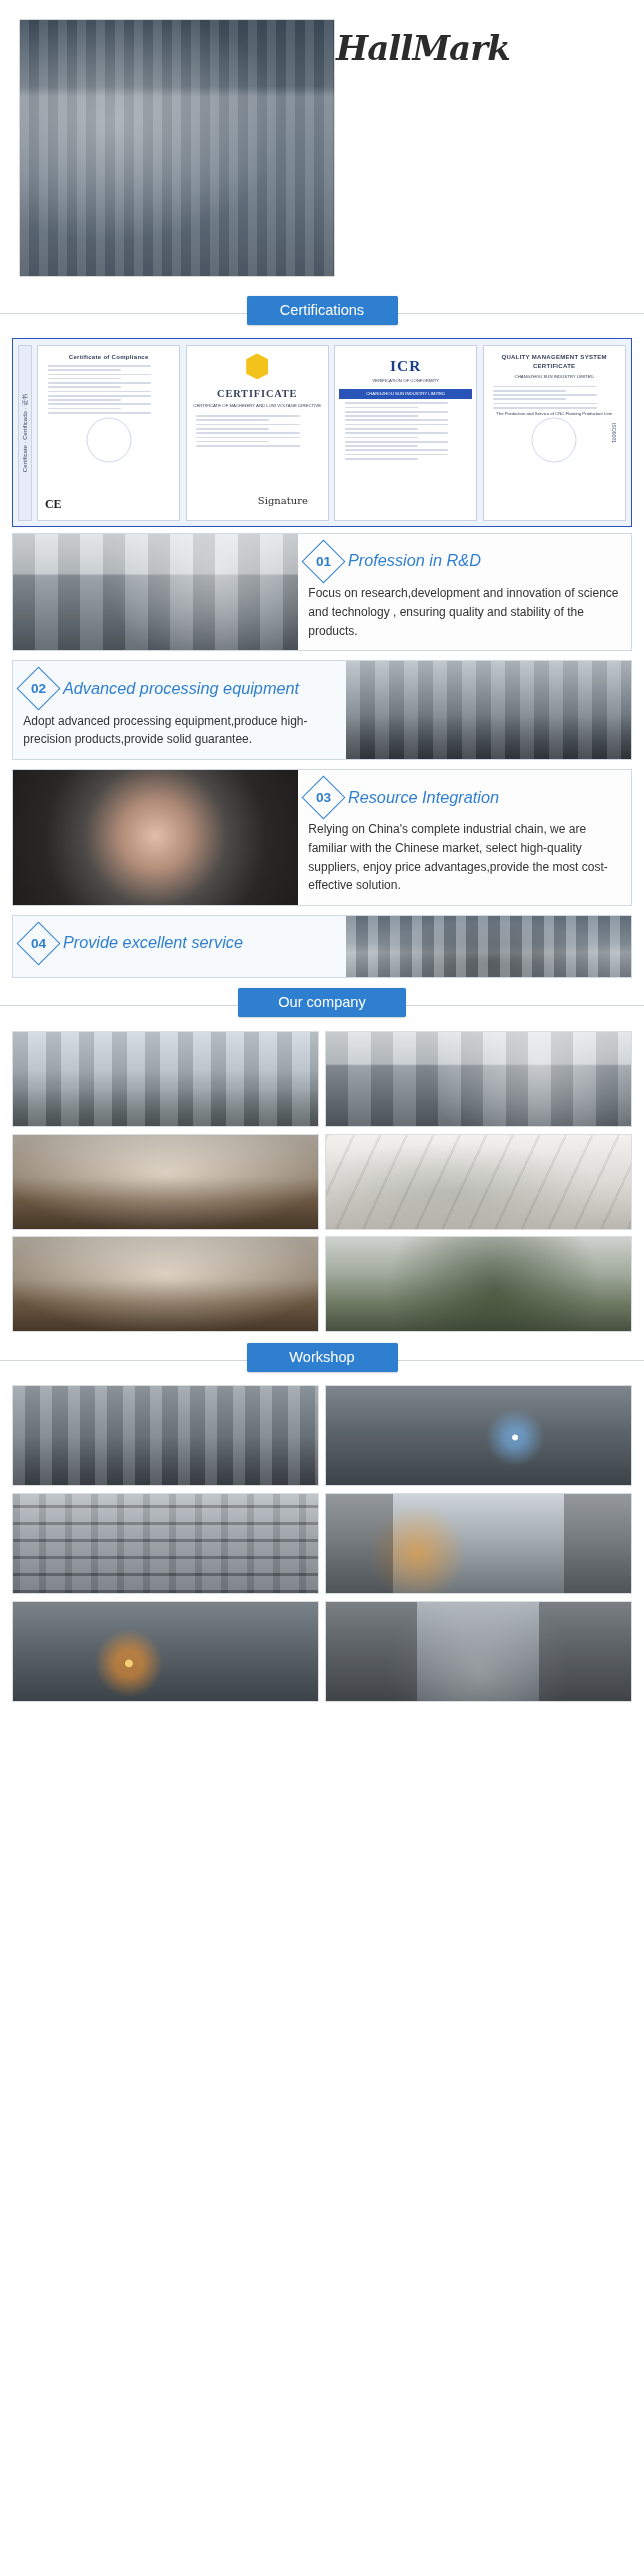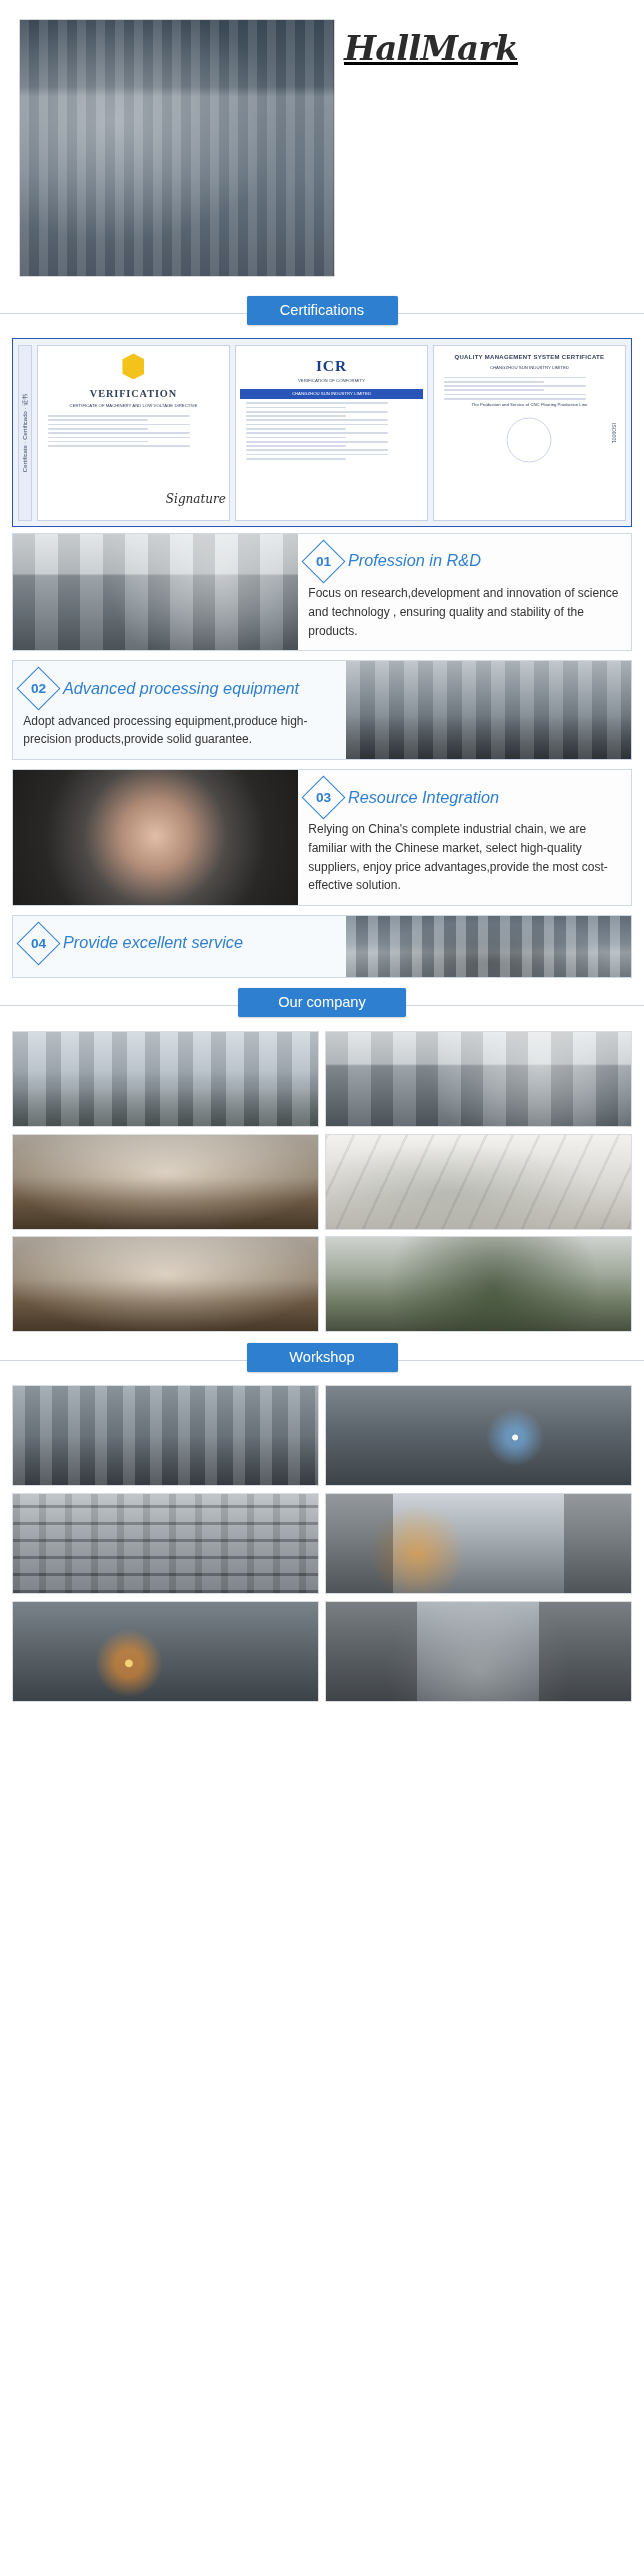--- a/index.html
+++ b/index.html
@@ -13,22 +13,21 @@
     width: 644px;
     min-height: 2576px;
     position: relative;
     background: #ffffff;
   }
 
   
   .hero {
     display: flex;
     padding: 19px 19px 8.6px 19px;
-    gap: 9px;
-    text-decoration: underline;
+    gap: 1px;
   }
   .hero-photo {
     width: 316px;
     height: 258px;
     border: 0.9px solid #d8d8d8;
     border-radius: 1.7px;
     overflow: hidden;
     position: relative;
     flex: 0 0 auto;
     background: #5d6670;
@@ -168,23 +167,23 @@
   .cert .blue-head {
     background: #2a55b8; color: #fff; font-size: 4.3px;
     text-align: center; padding: 1.7px 0; margin: 0 0 3.4px 0;
   }
   .cert .ce {
     position: absolute; left: 6.9px; bottom: 6.9px;
     font-size: 12px; font-weight: bold; color: #222;
     font-family: "Liberation Serif", serif;
   }
   .cert .signature {
-    position: absolute; right: 3px; bottom: 12px;
-    font-family: "DejaVu Serif", serif; font-style: italic;
-    font-size: 12px; color: #2b2b2b;
+    position: absolute; right: 20px; bottom: 12px;
+    font-family: "DejaVu Serif", serif; 
+    font-size: 10px; color: #2b2b2b;
   }
   .cert .vert-right {
     position: absolute; right: 1.7px; top: 50%;
     transform: translateY(-50%) rotate(90deg);
     font-size: 5.2px; color: #44557a; white-space: nowrap;
   }
 
   
   .adv {
     margin: 5.2px 12px 8.6px 12px;
@@ -401,24 +400,43 @@
 
   <div class="band">
     <div class="band-title">Certifications</div>
   </div>
 
   <div class="cert-wrap">
     <div class="cert-strip">
       <span>Certificate · Certificado · 证书</span>
     </div>
 
+    <div class="cert">
+      <h5>Certificate of Compliance</h5>
+      <div class="lines">
+        <div class="m"></div>
+          <div class="s"></div>
+          <div class="m"></div>
+          <div class="s"></div>
+        <div class="m"></div>
+          <div class="s"></div>
+          <div class="m"></div>
+          <div class="m"></div>
+        <div class="s"></div>
+          <div class="m"></div>
+          <div class="s"></div>
+          <div class="m"></div>
+      </div>
+      <div class="seal"></div>
+      <div class="ce">CE</div>
+    </div>
 
     <div class="cert">
       <div class="badge-yellow"></div>
-      <div class="big">VERIFICATION</div>
+      <div class="big">CERTIFICATE</div>
       <div class="sub">CERTIFICATE OF MACHINERY AND LOW VOLTAGE DIRECTIVE</div>
       <div class="lines">
         <div class="m"></div>
           <div class="s"></div>
           <div class="m"></div>
           <div class="s"></div>
         <div class="m"></div>
           <div class="m"></div>
           <div class="s"></div>
           <div class="m"></div>

